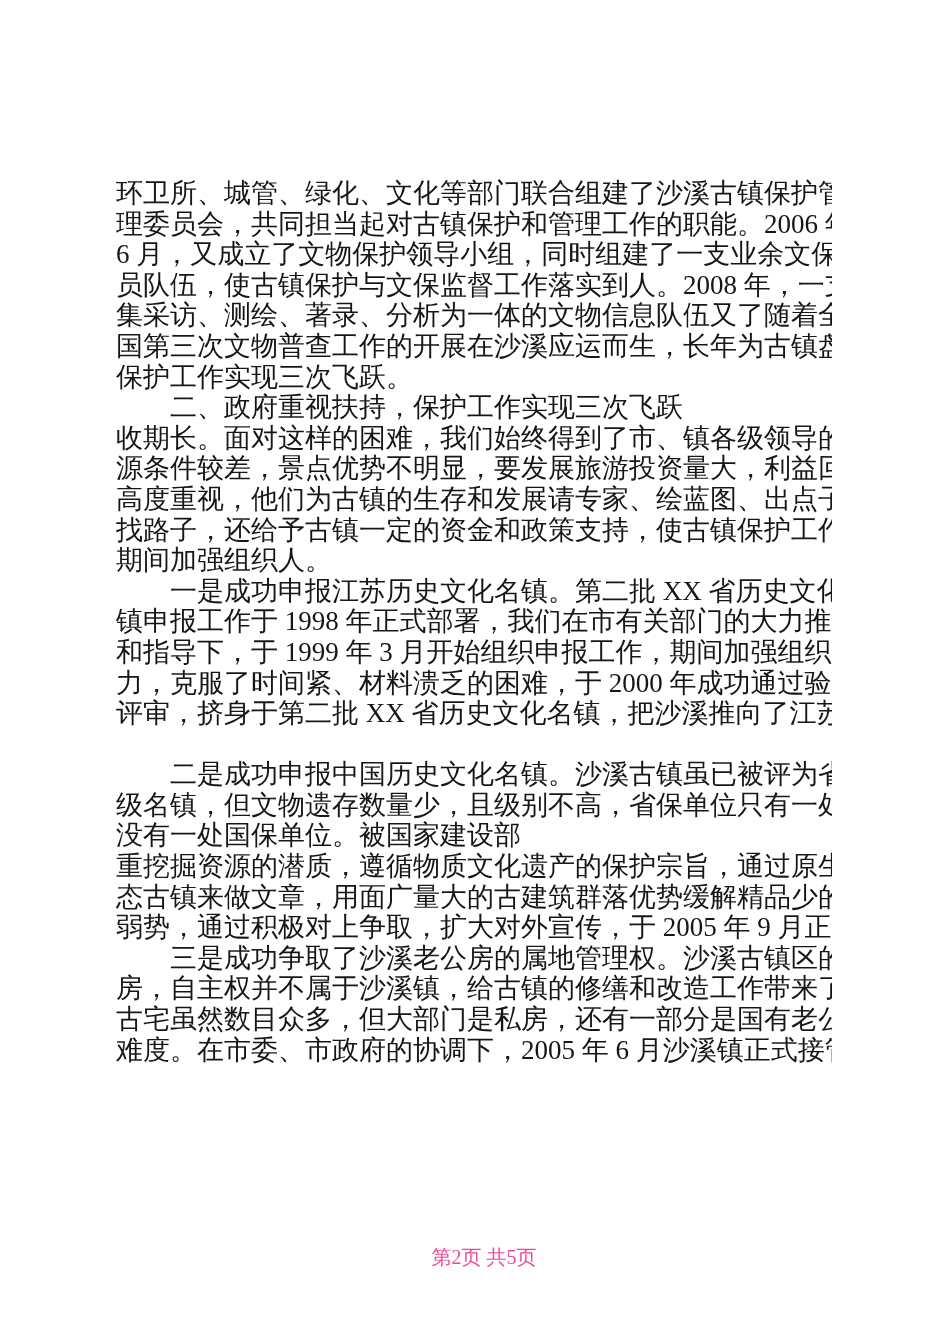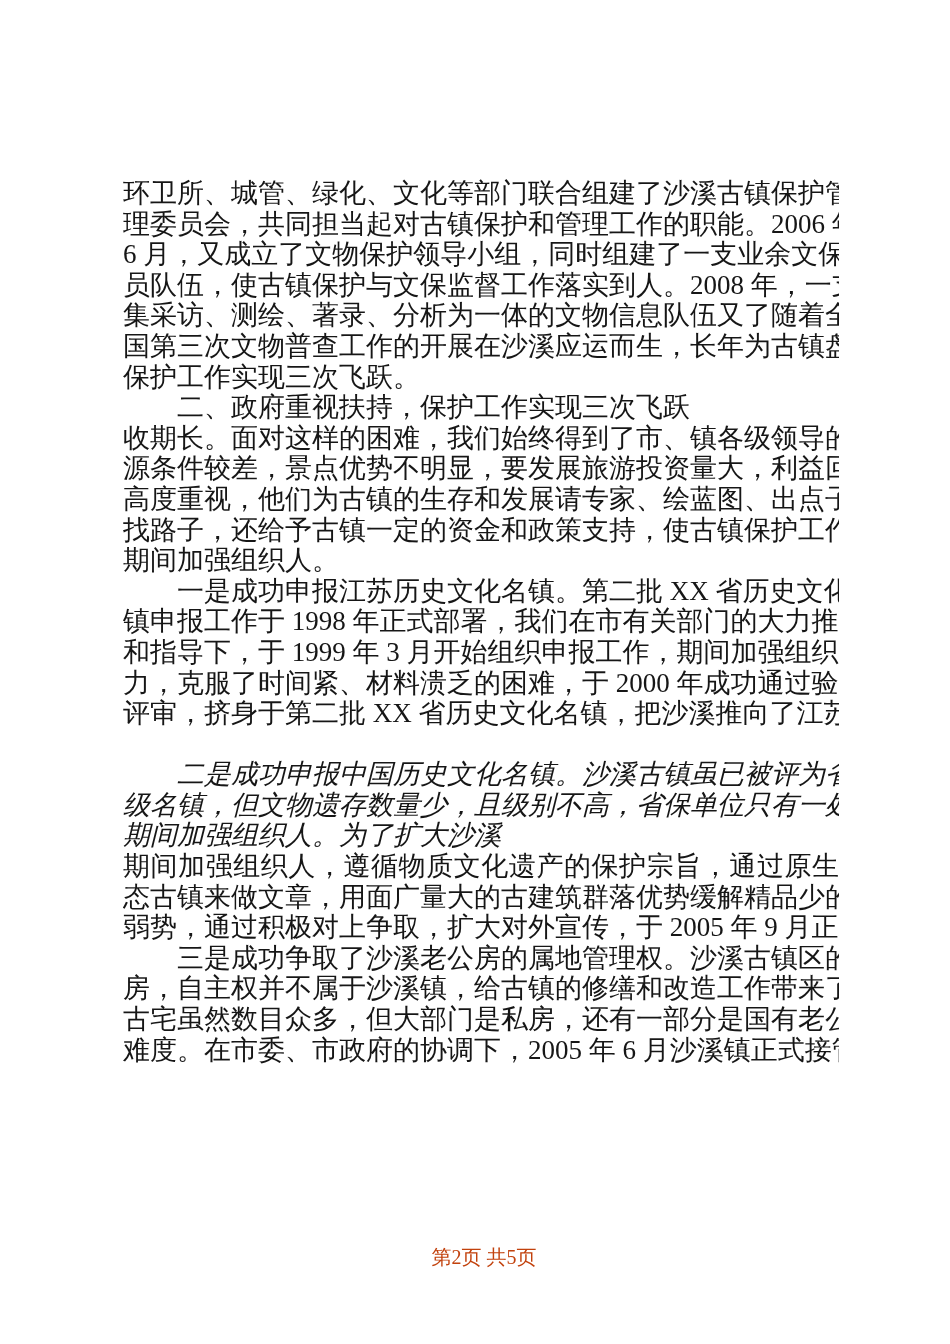--- a/index.html
+++ b/index.html
@@ -13,26 +13,26 @@
     font-family: "Liberation Serif", "DejaVu Serif", serif;
     color: #161616;
   }
   .page {
     position: absolute;
     inset: 0;
     background: #ffffff;
   }
   .doc-body {
     position: absolute;
-    left: 123px;
+    left: 116px;
     top: 178px;
     width: 716px;
   }
   .para { margin: 0; padding: 0; }
-  .para.spacer { margin-top: 30.6px; font-style: italic; }
+  .para.spacer { margin-top: 30.6px; }
   .line {
     font-size: 27px;
     line-height: 30.6px;
     height: 30.6px;
     overflow: hidden;
     white-space: nowrap;
     text-align: justify;
     text-align-last: justify;
     text-justify: inter-character;
     font-weight: 400;
@@ -40,21 +40,21 @@
   .line.indent { text-indent: 54px; }
   .line.short { text-align-last: left; }
   .footer {
     position: absolute;
     top: 1245px;
     left: 126px;
     width: 716px;
     text-align: center;
     font-size: 20px;
     line-height: 24px;
-    color: #c2410c;
+    color: #ec4899;
   }
 </style>
 </head>
 <body>
 
 <div class="page">
   <div class="doc-body">
       <div class="para">
         <div class="line">环卫所、城管、绿化、文化等部门联合组建了沙溪古镇保护管</div>
         <div class="line">理委员会，共同担当起对古镇保护和管理工作的职能。2006 年</div>
@@ -77,24 +77,24 @@
       <div class="para">
         <div class="line indent">一是成功申报江苏历史文化名镇。第二批 XX 省历史文化名</div>
         <div class="line">镇申报工作于 1998 年正式部署，我们在市有关部门的大力推荐</div>
         <div class="line">和指导下，于 1999 年 3 月开始组织申报工作，期间加强组织人</div>
         <div class="line">力，克服了时间紧、材料溃乏的困难，于 2000 年成功通过验收</div>
         <div class="line">评审，挤身于第二批 XX 省历史文化名镇，把沙溪推向了江苏。</div>
       </div>
       <div class="para spacer">
         <div class="line indent">二是成功申报中国历史文化名镇。沙溪古镇虽已被评为省</div>
         <div class="line">级名镇，但文物遗存数量少，且级别不高，省保单位只有一处，</div>
-        <div class="line short">期间加强组织人。为了扩大沙溪</div>
+        <div class="line short">没有一处国保单位。被国家建设部</div>
       </div>
       <div class="para">
-        <div class="line">期间加强组织人，遵循物质文化遗产的保护宗旨，通过原生</div>
+        <div class="line">重挖掘资源的潜质，遵循物质文化遗产的保护宗旨，通过原生</div>
         <div class="line">态古镇来做文章，用面广量大的古建筑群落优势缓解精品少的</div>
         <div class="line">弱势，通过积极对上争取，扩大对外宣传，于 2005 年 9 月正式</div>
       </div>
       <div class="para">
         <div class="line indent">三是成功争取了沙溪老公房的属地管理权。沙溪古镇区的</div>
         <div class="line">房，自主权并不属于沙溪镇，给古镇的修缮和改造工作带来了</div>
         <div class="line">古宅虽然数目众多，但大部门是私房，还有一部分是国有老公</div>
         <div class="line">难度。在市委、市政府的协调下，2005 年 6 月沙溪镇正式接管</div>
       </div>
     </div>

